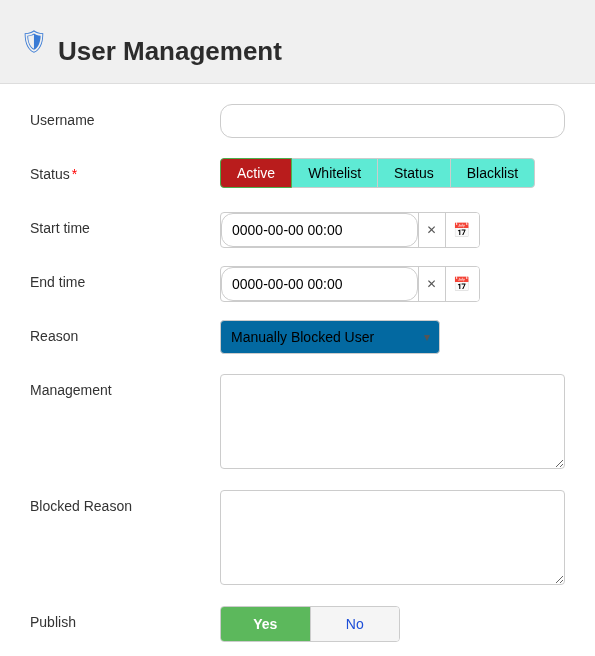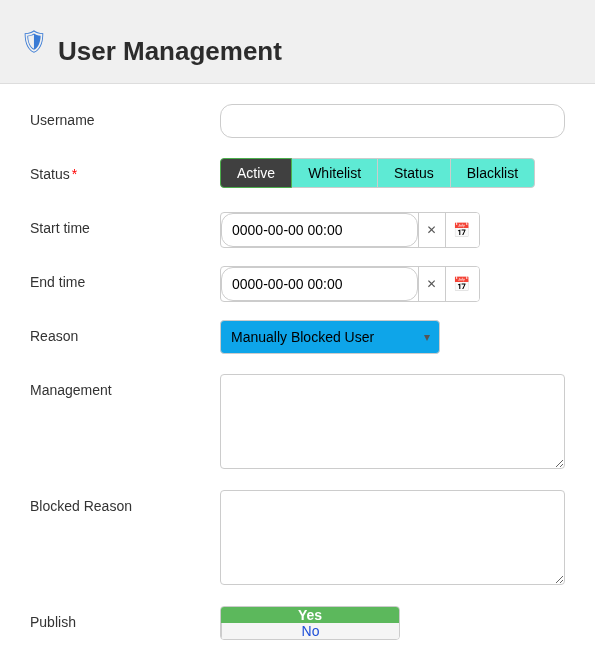--- a/index.html
+++ b/index.html
@@ -87,21 +87,21 @@
 
     .btn-group button:first-child {
       border-radius: 4px 0 0 4px;
     }
 
     .btn-group button:last-child {
       border-radius: 0 4px 4px 0;
     }
 
     .btn-group button.active {
-      background: #404040;
+      background: #b91c1c;
       border-color: #4cae4c;
       color: #fff;
       z-index: 2;
     }
 
     
     .datetime-wrapper {
       display: flex;
       align-items: center;
       border: 1px solid #ccc;
@@ -138,21 +138,21 @@
       width: 220px;
     }
 
     .reason-wrapper select {
       width: 100%;
       height: 34px;
       padding: 6px 30px 6px 10px;
       border: 1px solid #ccc;
       border-radius: 4px;
       font-size: 14px;
-      background: #0ea5e9;
+      background: #0369a1;
       outline: none;
       cursor: pointer;
       appearance: none;
       -webkit-appearance: none;
     }
 
     .reason-wrapper::after {
       content: '▾';
       position: absolute;
       right: 10px;
@@ -175,21 +175,20 @@
       outline: none;
     }
 
     
     .publish-toggle {
       display: flex;
       border: 1px solid #ccc;
       border-radius: 4px;
       overflow: hidden;
       width: 180px;
-      flex-direction: column;
     }
 
     .publish-toggle button {
       flex: 1;
       height: 34px;
       border: none;
       font-size: 14px;
       cursor: pointer;
       outline: none;
     }

